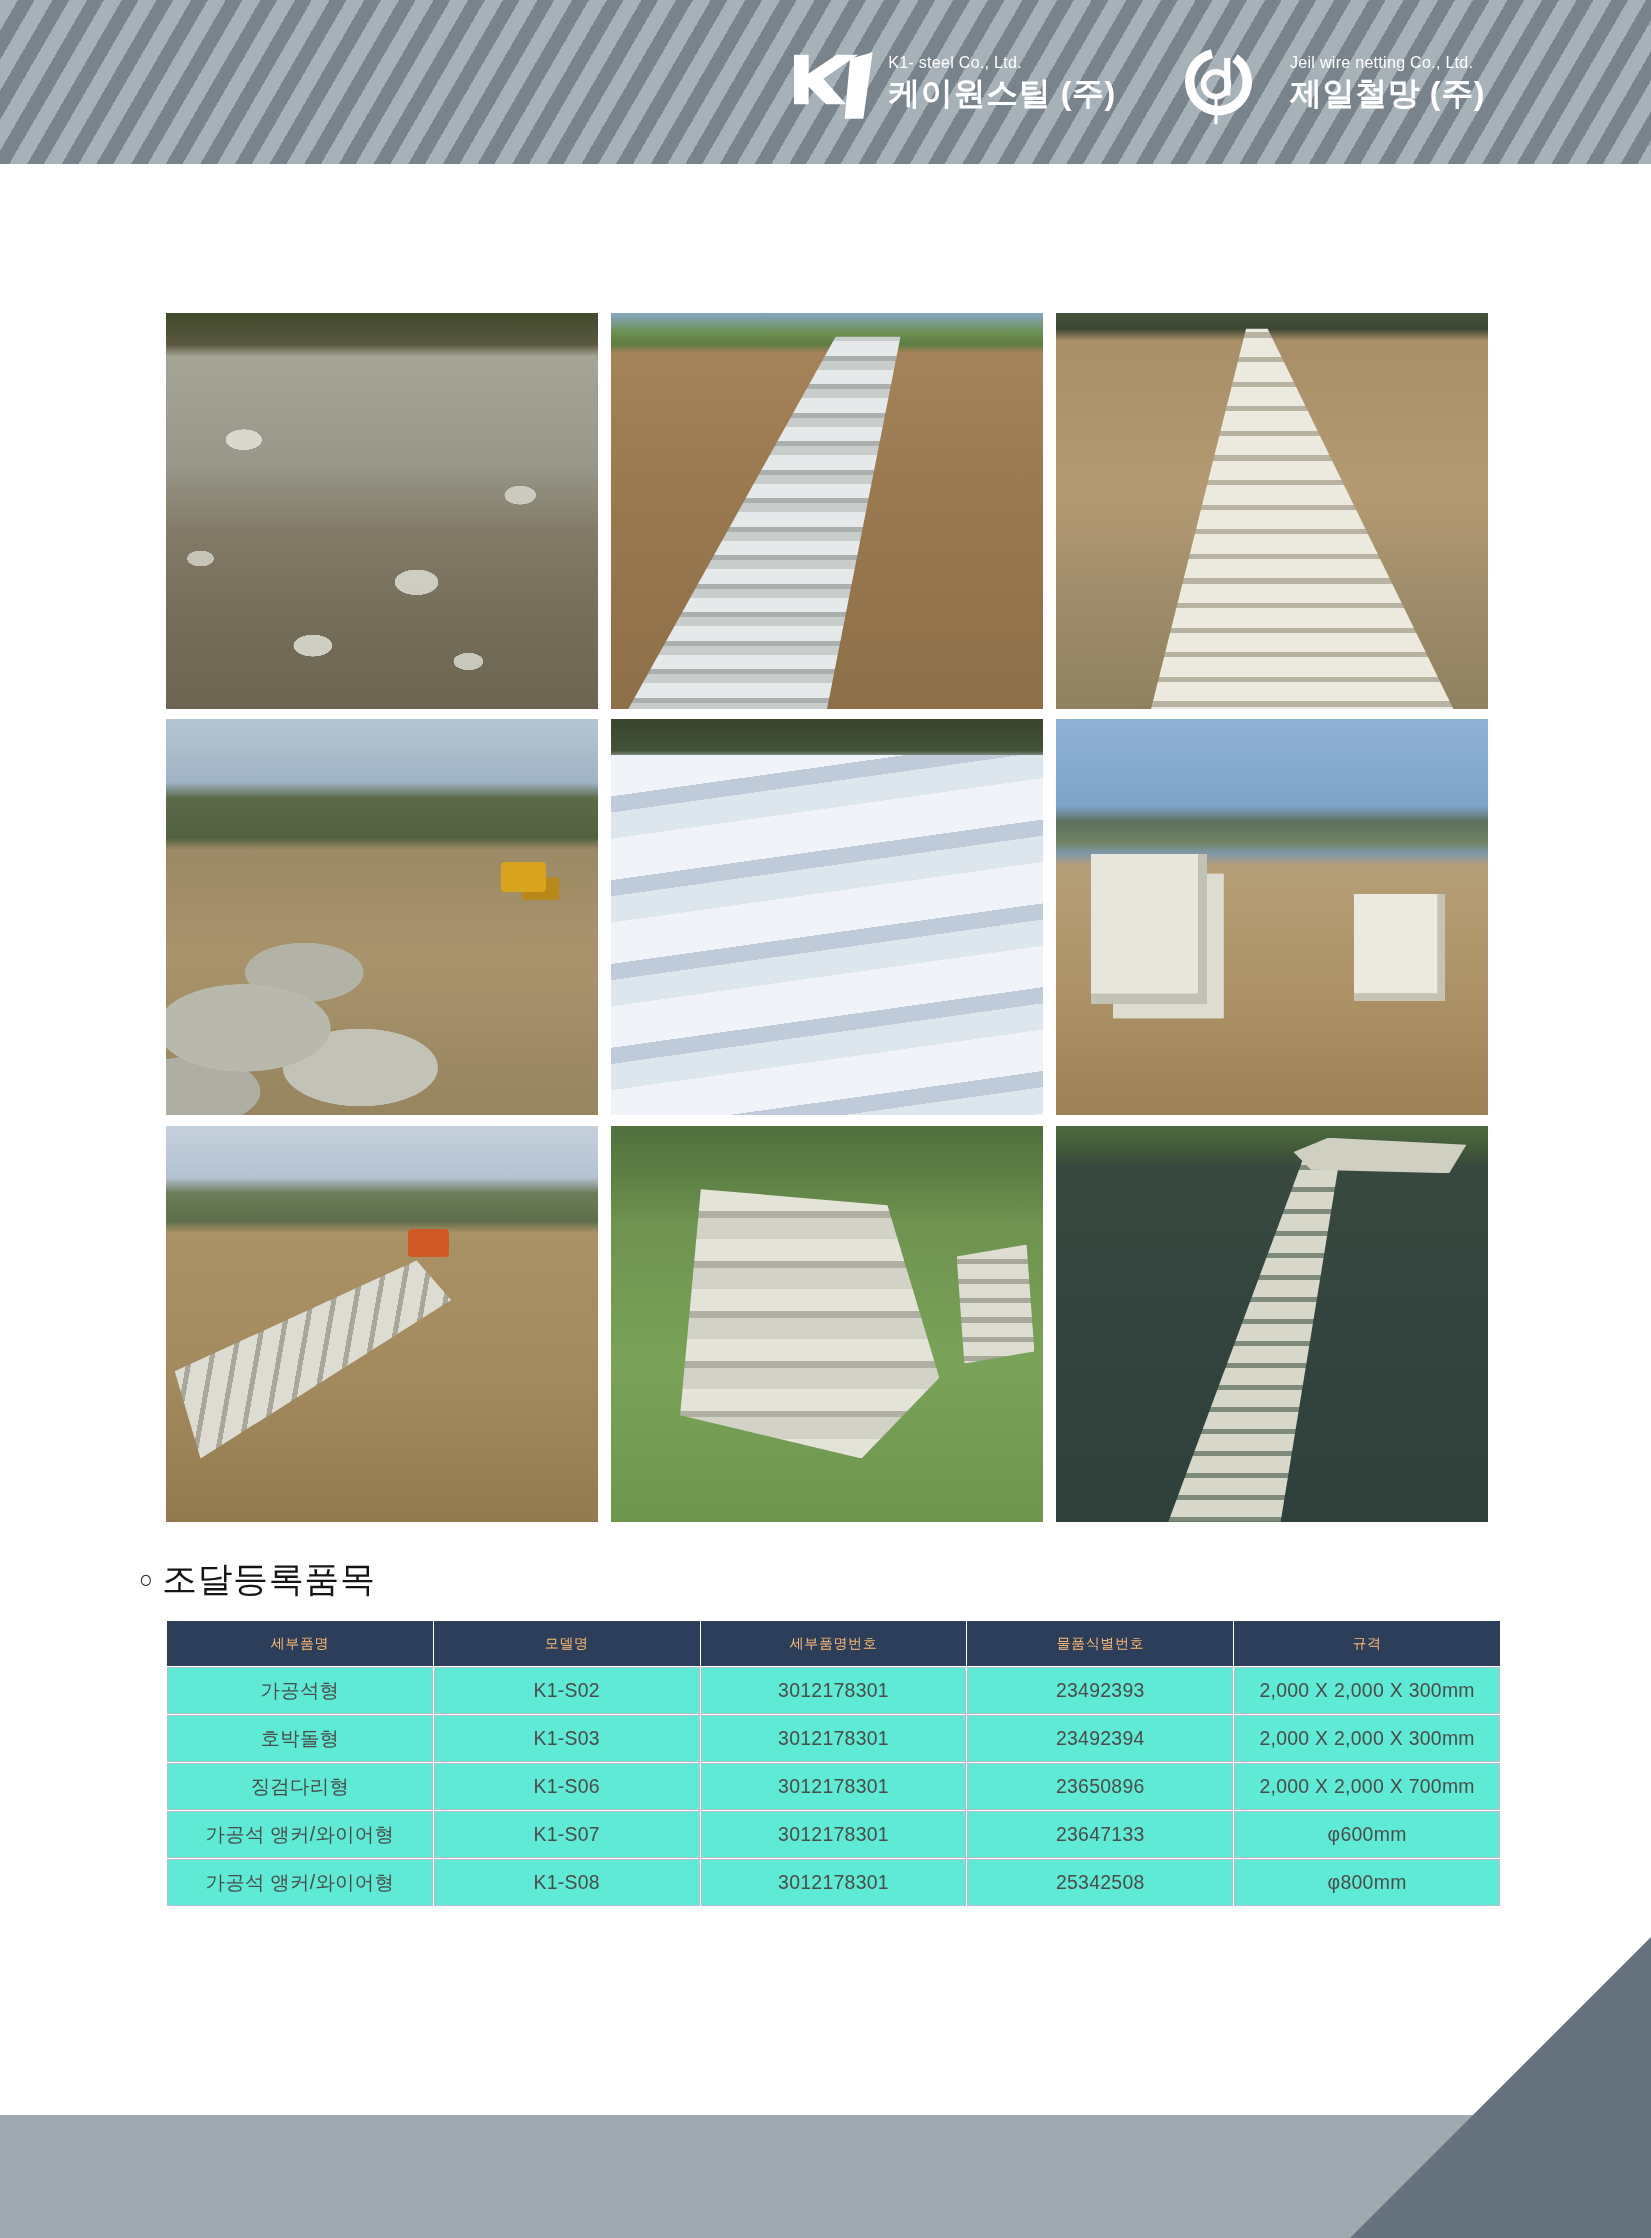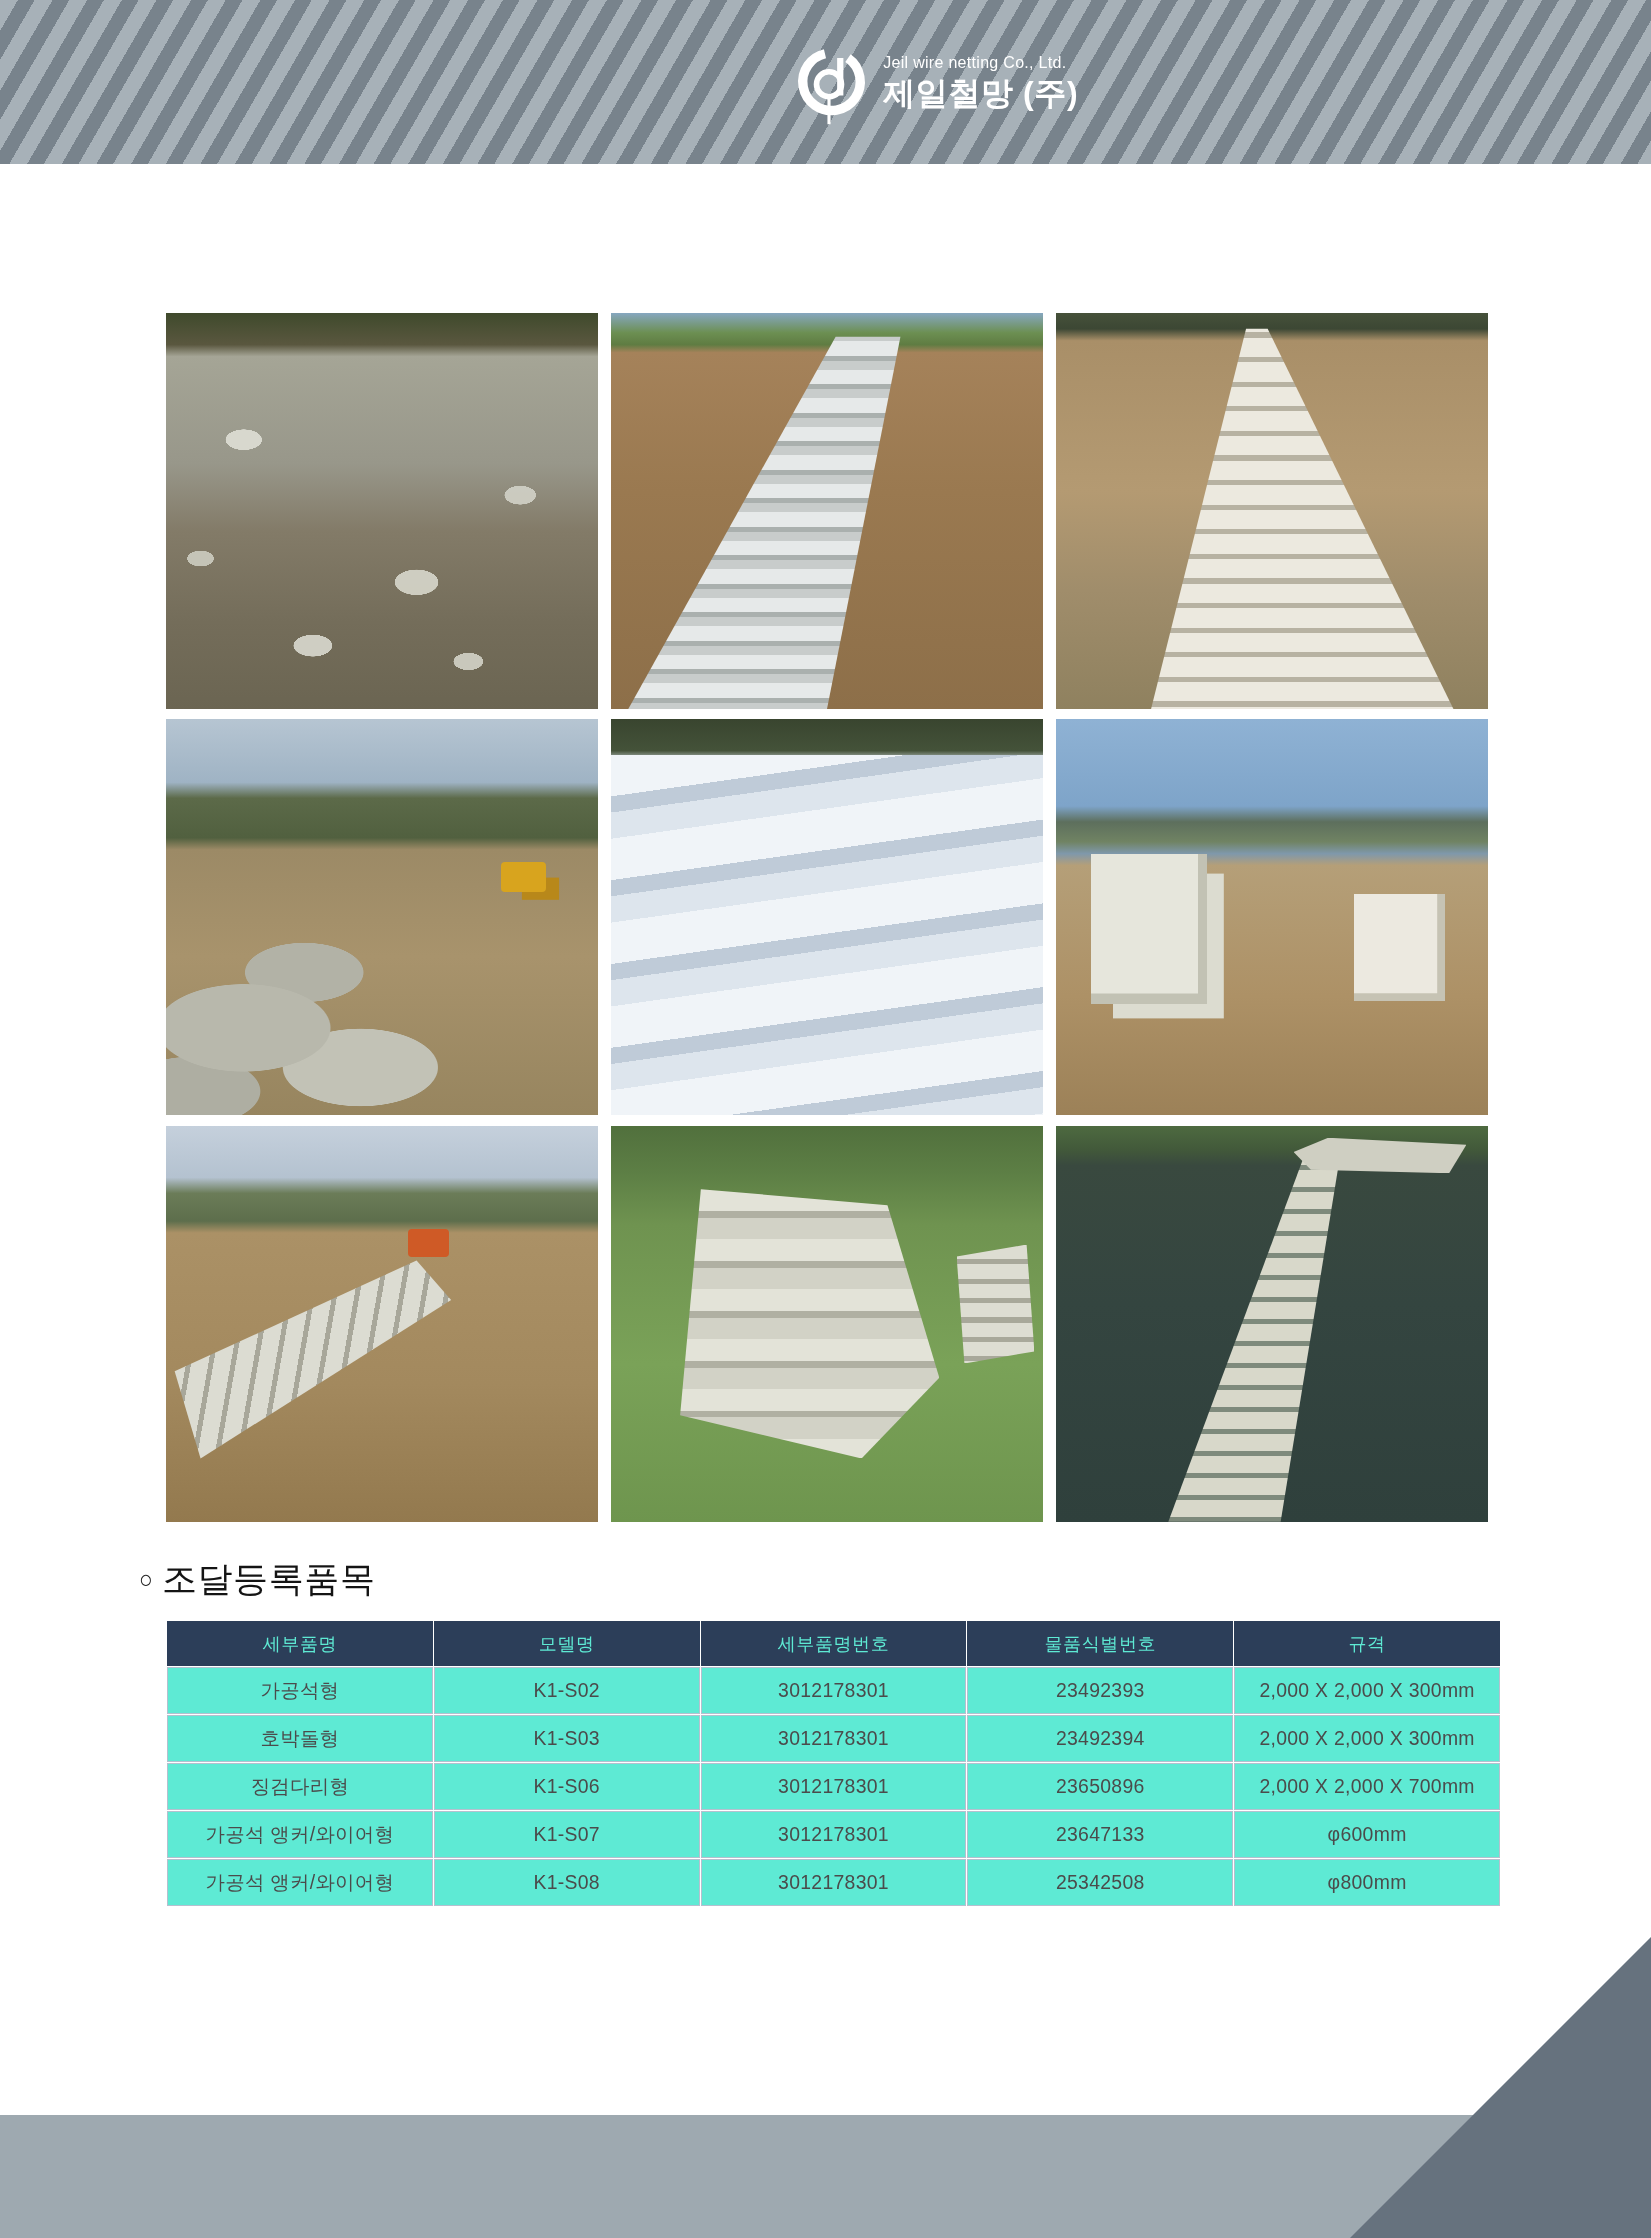--- a/index.html
+++ b/index.html
@@ -91,21 +91,21 @@
   .bullet{font-size:23px;color:#222222;font-weight:400;margin-right:9px;transform:scaleY(1.12);}
   .title-text{font-size:35px;font-weight:400;color:#141414;letter-spacing:0.6px;}
 
   
   .spec-table{
     position:absolute;left:166px;top:1620px;width:1335px;
     border-collapse:separate;border-spacing:1.9px;table-layout:fixed;
   }
   .spec-table th{
     background:#2c3e59;border:1.3px solid #2c3e59;height:41px;
-    color:#5eead4;font-size:18px;font-weight:400;text-align:center;vertical-align:middle;
+    color:#fdba74;font-size:14px;font-weight:400;text-align:center;vertical-align:middle;
     letter-spacing:0.6px;
   }
   .spec-table td{
     background:#5eead4;border:1.3px solid #b5c0cf;height:43px;
     color:#4b4b4b;font-size:19.4px;font-weight:400;text-align:center;vertical-align:middle;
     letter-spacing:0.3px;
   }
 
   
   .footer-band{position:absolute;left:0;top:2115px;width:1651px;height:124px;background:#9ea9b0;}
@@ -113,20 +113,30 @@
     clip-path:polygon(100% 0,100% 100%,0 100%);}
 </style>
 </head>
 <body>
 
 <div class="page">
 
   <div class="header-band">
     <div class="logos">
 
+      <div class="logo">
+        <svg class="k1-mark" viewBox="0 0 120 100" aria-label="K1">
+          <polygon fill="#ffffff" points="0,4 22,4 22,32 64,4 96,4 44,40 78,78 48,78 22,52 22,78 0,78"></polygon>
+          <polygon fill="#ffffff" points="84,10 118,0 104,100 76,100"></polygon>
+        </svg>
+        <div class="logo-text">
+          <span class="logo-en">K1- steel Co., Ltd.</span>
+          <span class="logo-ko">케이원스틸 (주)</span>
+        </div>
+      </div>
 
       <div class="logo">
         <svg class="jeil-emblem" viewBox="0 0 120 132" aria-label="jeil-wire-ring-emblem">
           <g fill="none" stroke="#ffffff">
             <circle cx="60" cy="60" r="46" stroke-width="15" stroke-dasharray="250 39" transform="rotate(-55 60 60)"></circle>
             <circle cx="56" cy="64" r="20" stroke-width="9"></circle>
             <line x1="74" y1="22" x2="74" y2="82" stroke-width="10"></line>
             <line x1="56" y1="84" x2="56" y2="128" stroke-width="5"></line>
           </g>
         </svg>

